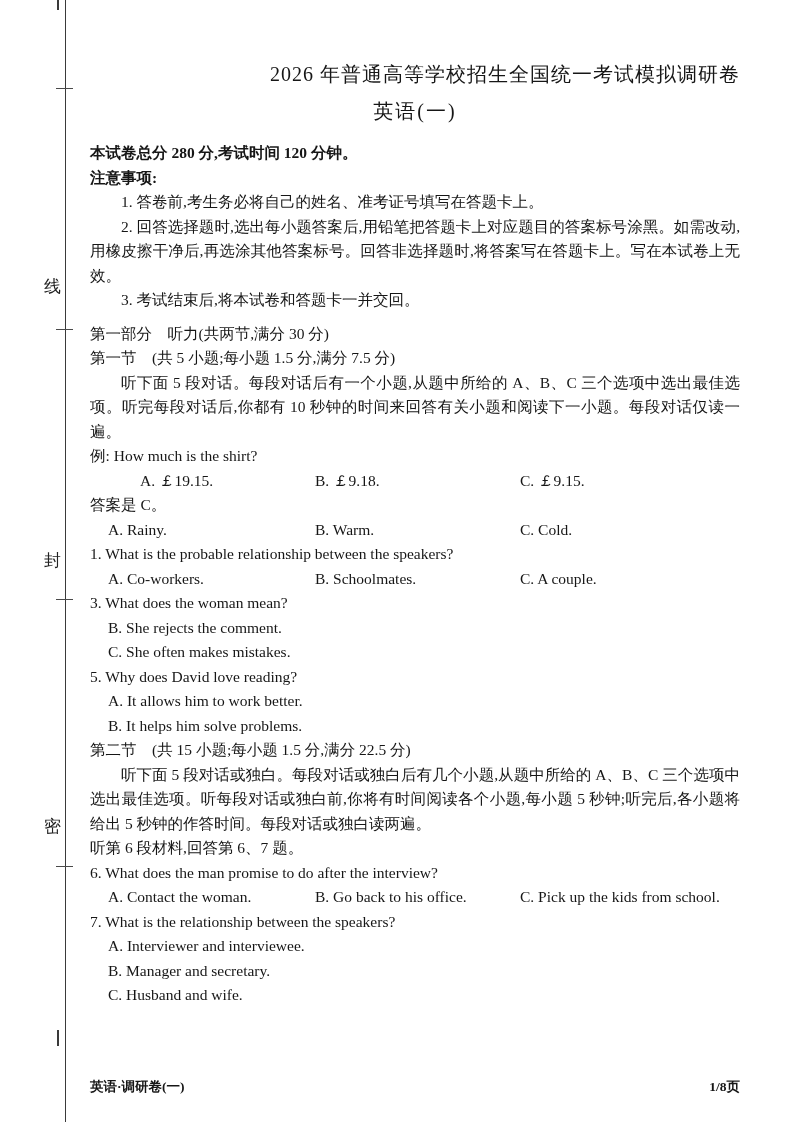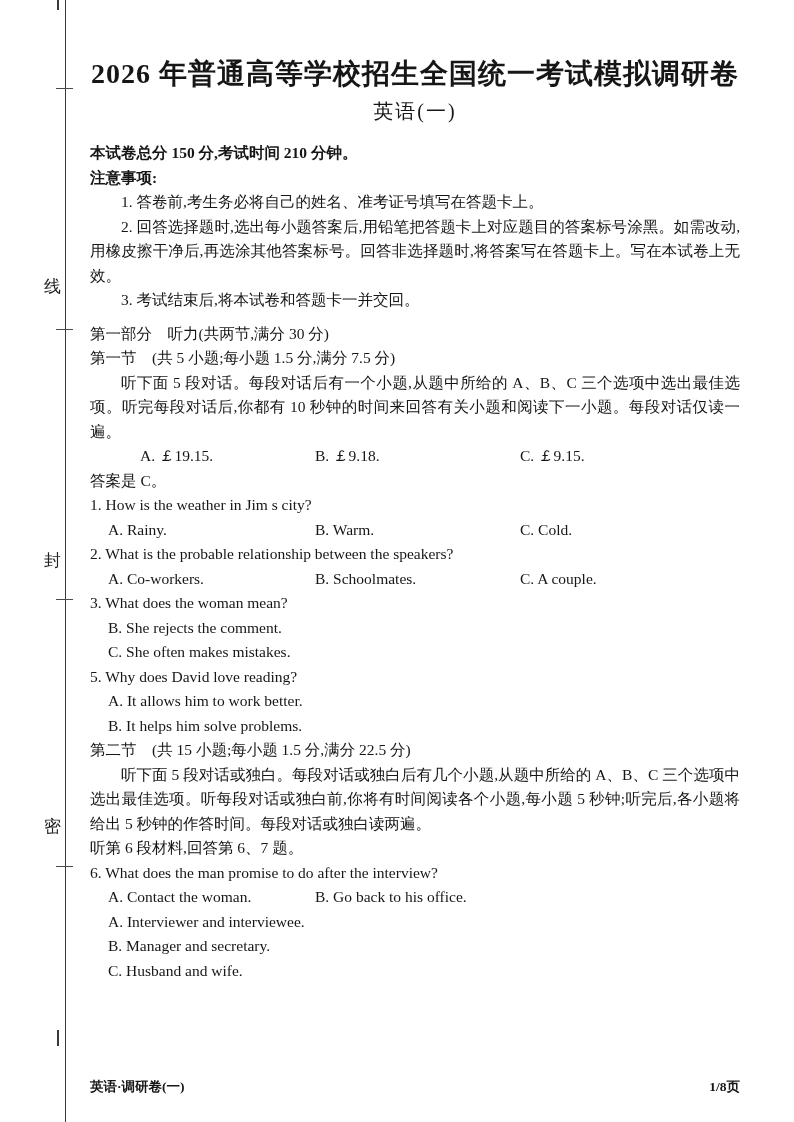--- a/index.html
+++ b/index.html
@@ -12,21 +12,21 @@
   .dash { position: absolute; left: 56px; width: 17px; height: 1px; background: #4a4a4a; }
   .dash.d1 { top: 88px; } .dash.d2 { top: 329px; } .dash.d3 { top: 599px; } .dash.d4 { top: 866px; }
   .tick { position: absolute; background: #3a3a3a; }
   .tick.t-top { left: 57px; top: 0; width: 2px; height: 10px; }
   .tick.t-bottom { left: 57px; top: 1030px; width: 2px; height: 16px; }
   .bchar { position: absolute; left: 44px; font-size: 17px; color: #222; line-height: 1; }
   .bchar.b1 { top: 278px; } .bchar.b2 { top: 552px; } .bchar.b3 { top: 818px; }
 
   
   .content { position: absolute; left: 90px; top: 0; width: 650px; height: 100%; padding-top: 58px; font-size: 15.5px; line-height: 24.5px; }
-  .title { text-align: center; font-size: 28px; font-weight: bold; line-height: 32px; letter-spacing: 1px; }
+  .title { text-align: right; font-size: 20px; font-weight: normal; line-height: 32px; letter-spacing: 1px; }
   .subtitle { text-align: center; font-size: 20px; font-weight: normal; line-height: 30px; margin-top: 6px; letter-spacing: 2px; }
   .gap { height: 15px; }
   .gap-sm { height: 9px; }
   .bold { font-weight: bold; }
   p { margin: 0; }
   .para { text-align: justify; }
   .indent { text-indent: 2em; }
 
   .part-heading { font-weight: normal; }
 
@@ -57,52 +57,52 @@
   <span class="bchar b2">封</span>
   <span class="bchar b3">密</span>
 
   <div class="content">
 
     <div class="title">2026 年普通高等学校招生全国统一考试模拟调研卷</div>
     <div class="subtitle">英语(一)</div>
 
     <div class="gap"></div>
 
-    <p class="bold">本试卷总分 150 分,考试时间 210 分钟。</p>
+    <p class="bold">本试卷总分 280 分,考试时间 120 分钟。</p>
     <p class="bold">注意事项:</p>
     <p class="para indent">1. 答卷前,考生务必将自己的姓名、准考证号填写在答题卡上。</p>
     <p class="para indent">2. 回答选择题时,选出每小题答案后,用铅笔把答题卡上对应题目的答案标号涂黑。如需改动,用橡皮擦干净后,再选涂其他答案标号。回答非选择题时,将答案写在答题卡上。写在本试卷上无效。</p>
     <p class="para indent">3. 考试结束后,将本试卷和答题卡一并交回。</p>
 
     <div class="gap-sm"></div>
 
     <p class="part-heading">第一部分　听力(共两节,满分 30 分)</p>
     <p>第一节　(共 5 小题;每小题 1.5 分,满分 7.5 分)</p>
     <p class="para indent">听下面 5 段对话。每段对话后有一个小题,从题中所给的 A、B、C 三个选项中选出最佳选项。听完每段对话后,你都有 10 秒钟的时间来回答有关小题和阅读下一小题。每段对话仅读一遍。</p>
 
     <div class="example">
+      <p>例: How much is the shirt?</p>
       <div class="opts-row">
         <span class="opt o1">A. ￡19.15.</span>
         <span class="opt o2">B. ￡9.18.</span>
         <span class="opt o3">C. ￡9.15.</span>
       </div>
       <p>答案是 C。</p>
     </div>
 
     <div>
-      <p>1. How is the weather in Jim s city?</p>
       <div class="opts-row">
         <span class="opt o1">A. Rainy.</span>
         <span class="opt o2">B. Warm.</span>
         <span class="opt o3">C. Cold.</span>
       </div>
     </div>
 
     <div>
-      <p>2. What is the probable relationship between the speakers?</p>
+      <p>1. What is the probable relationship between the speakers?</p>
       <div class="opts-row">
         <span class="opt o1">A. Co-workers.</span>
         <span class="opt o2">B. Schoolmates.</span>
         <span class="opt o3">C. A couple.</span>
       </div>
     </div>
 
     <div>
       <p>3. What does the woman mean?</p>
       <p class="opt-stack">B. She rejects the comment.</p>
@@ -118,24 +118,26 @@
 
     <p>第二节　(共 15 小题;每小题 1.5 分,满分 22.5 分)</p>
     <p class="para indent">听下面 5 段对话或独白。每段对话或独白后有几个小题,从题中所给的 A、B、C 三个选项中选出最佳选项。听每段对话或独白前,你将有时间阅读各个小题,每小题 5 秒钟;听完后,各小题将给出 5 秒钟的作答时间。每段对话或独白读两遍。</p>
     <p>听第 6 段材料,回答第 6、7 题。</p>
 
     <div>
       <p>6. What does the man promise to do after the interview?</p>
       <div class="opts-row">
         <span class="opt o1">A. Contact the woman.</span>
         <span class="opt o2">B. Go back to his office.</span>
+        <span class="opt o3">C. Pick up the kids from school.</span>
       </div>
     </div>
 
     <div>
+      <p>7. What is the relationship between the speakers?</p>
       <p class="opt-stack">A. Interviewer and interviewee.</p>
       <p class="opt-stack">B. Manager and secretary.</p>
       <p class="opt-stack">C. Husband and wife.</p>
     </div>
 
   </div>
 
   <div class="footer">
     <span>英语·调研卷(一)</span>
     <span>1/8页</span>

